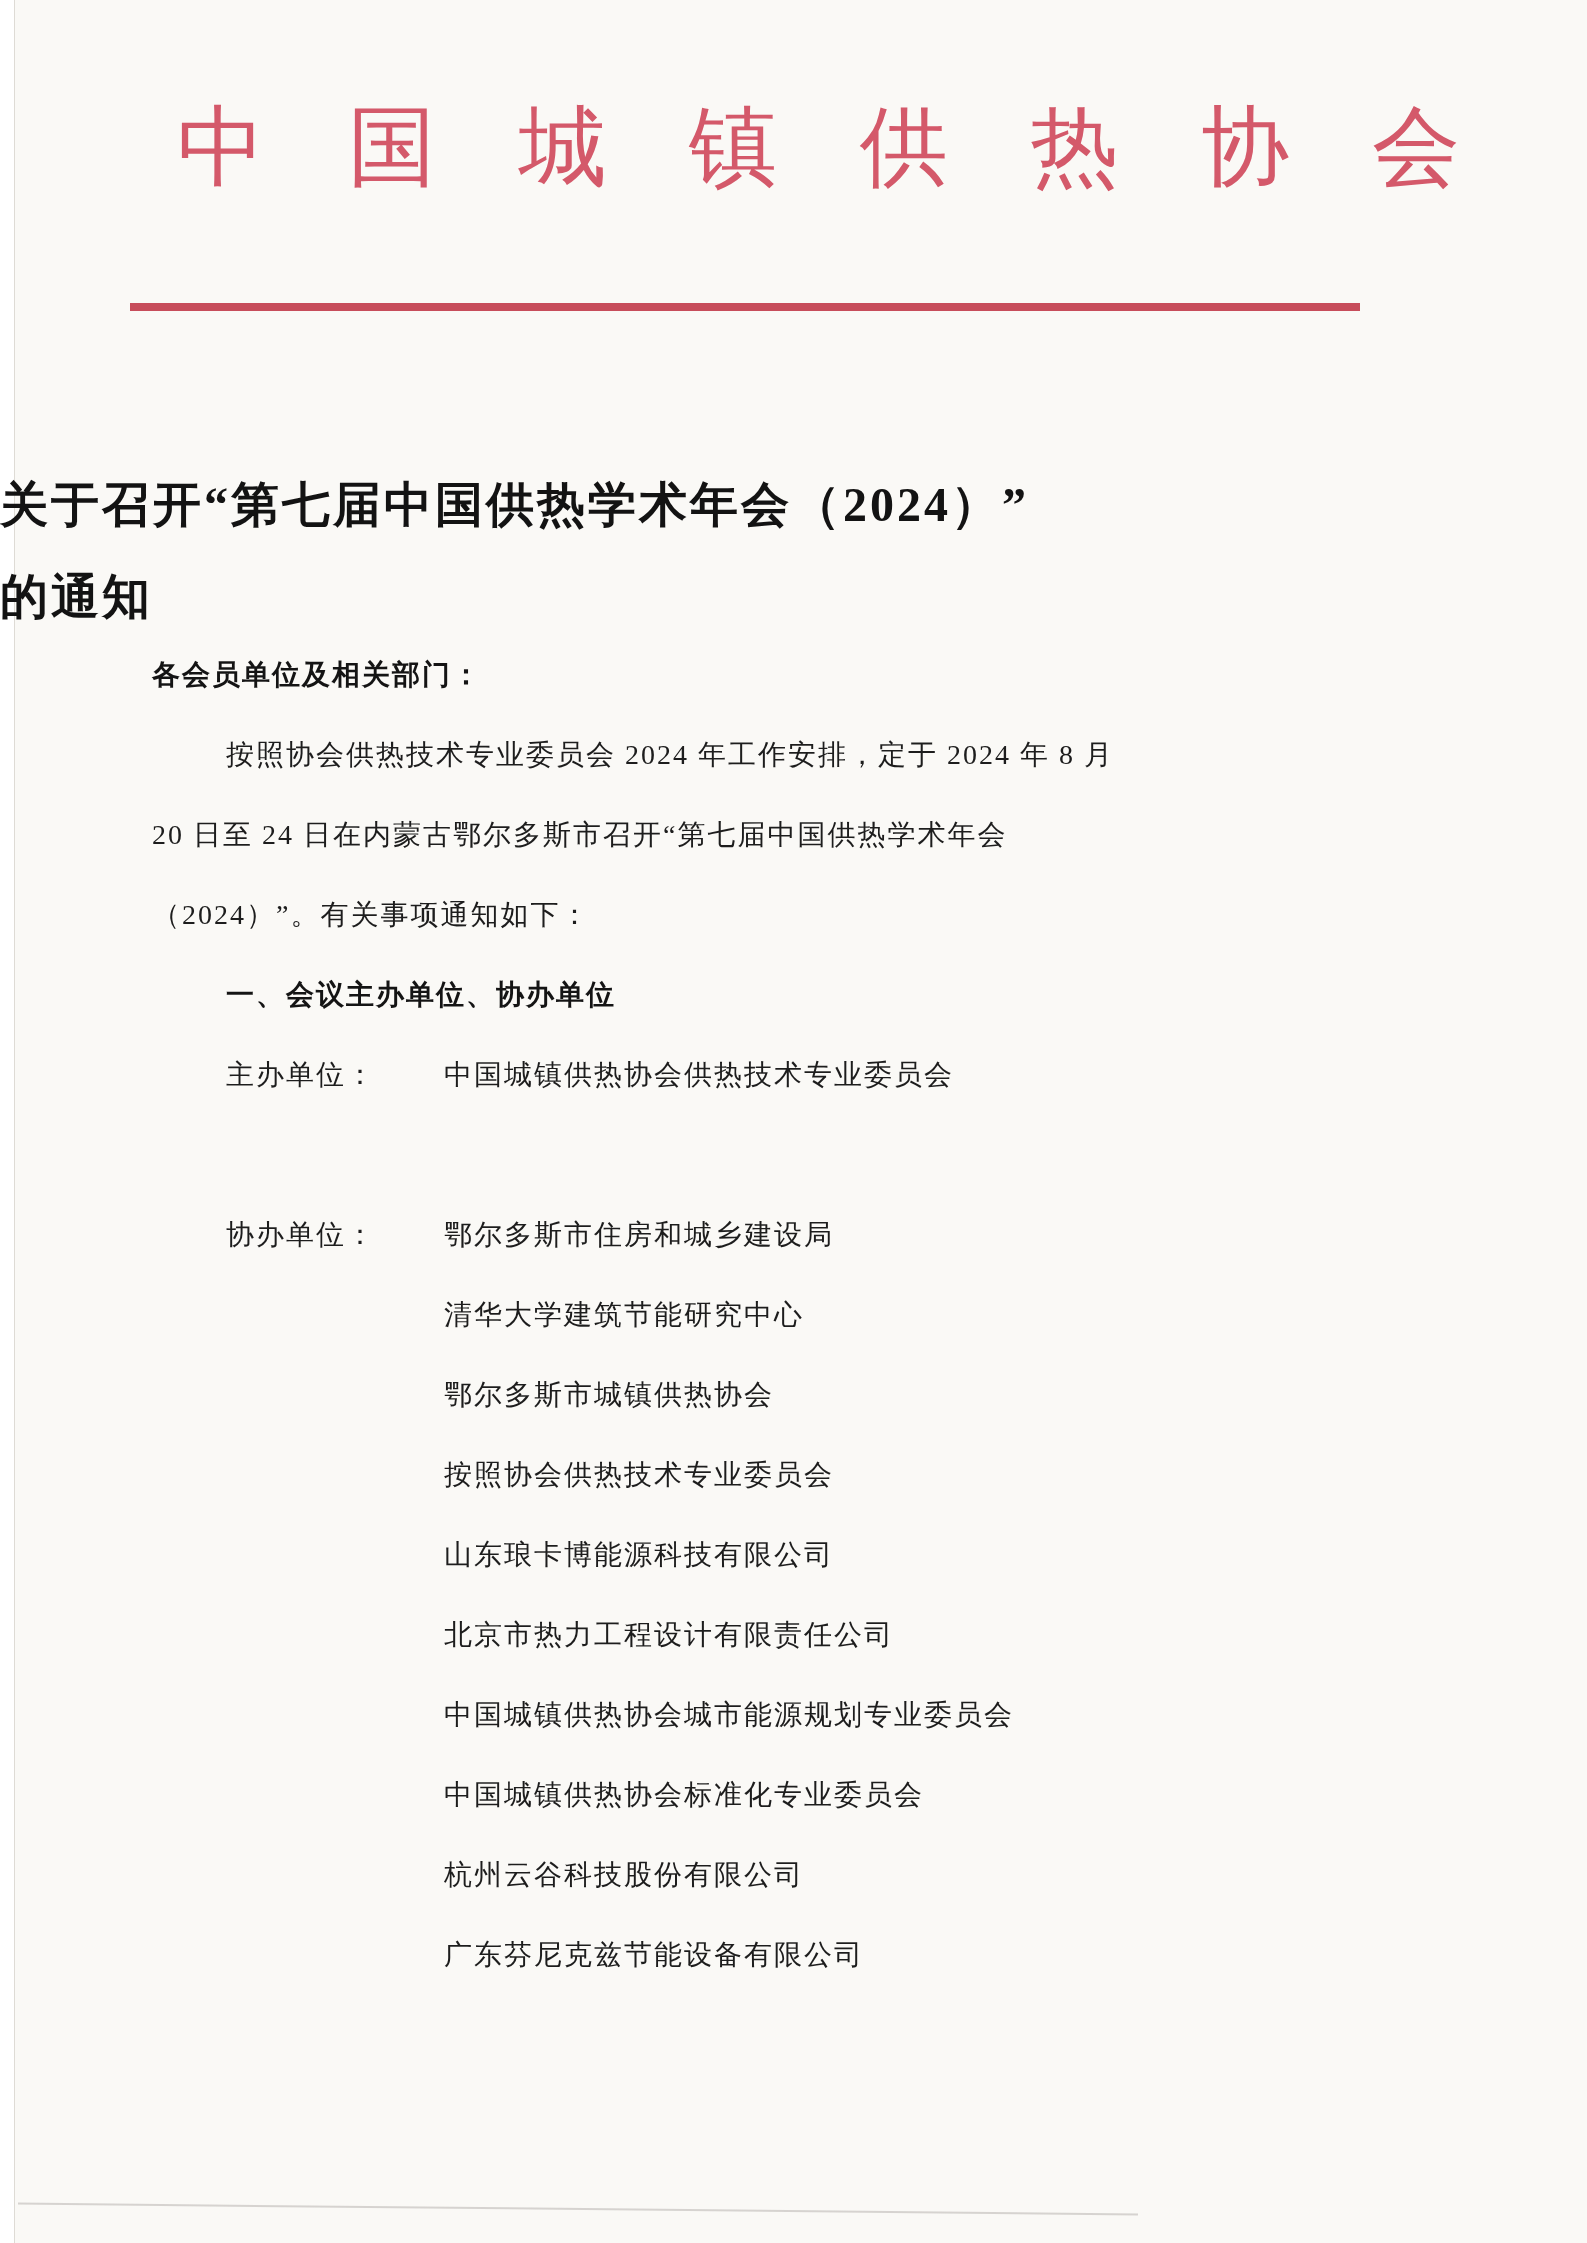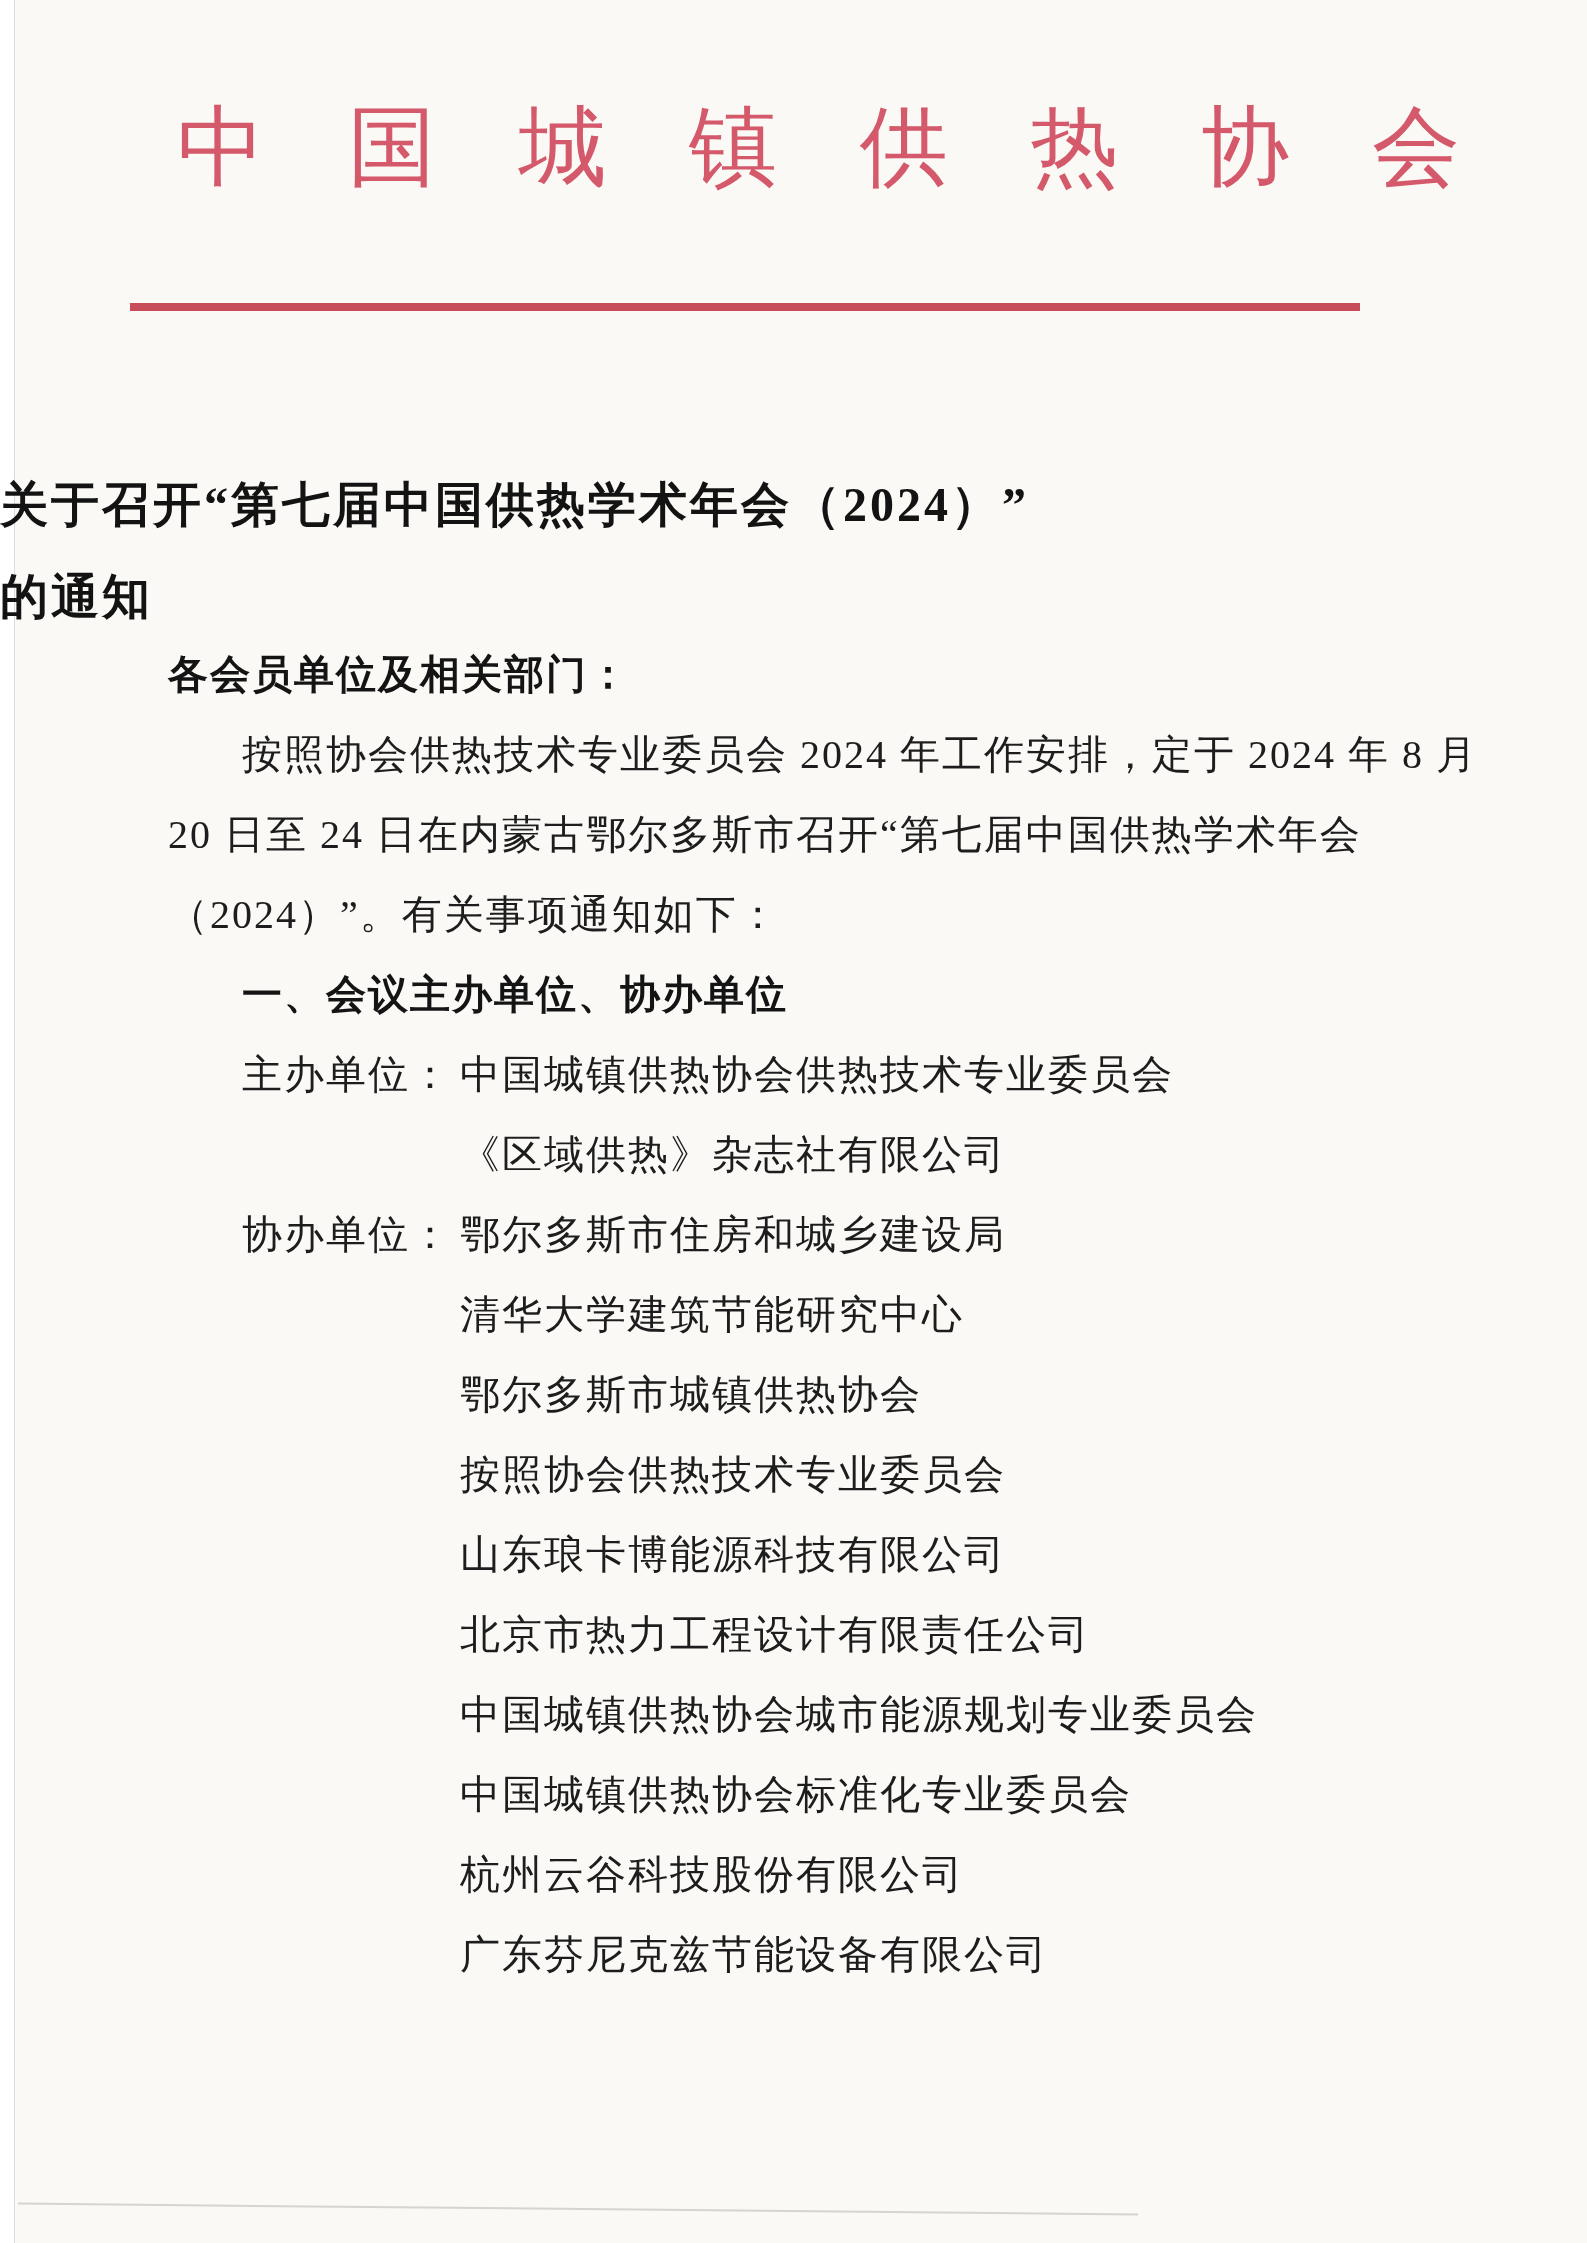--- a/index.html
+++ b/index.html
@@ -42,22 +42,22 @@
     letter-spacing:2px; color:#171717;
   }
   .doc-title {
     position:absolute; left:0; top:459px; width:100%;
     text-align:left;
     font-size:48px; line-height:92px; font-weight:bold;
     letter-spacing:3px; color:#131313;
   }
   
   .bodytext {
-    position:absolute; left:168px; top:635px; width:1300px;
-    font-size:40px; line-height:80px; letter-spacing:2px;
+    position:absolute; left:152px; top:635px; width:1300px;
+    font-size:28px; line-height:80px; letter-spacing:2px;
   }
   .line { height:80px; white-space:nowrap; }
   .bold { font-weight:bold; color:#141414; }
   .indent { padding-left:74px; }
   .org-row { display:flex; }
   .org-label { display:inline-block; width:218px; flex:none; }
 </style>
 </head>
 <body>
 
@@ -93,21 +93,20 @@
     <div class="line">（2024）”。有关事项通知如下：</div>
 
     <div class="line bold indent">一、会议主办单位、协办单位</div>
 
     <div class="line indent org-row">
       <span class="org-label">主办单位：</span>
       <span>中国城镇供热协会供热技术专业委员会</span>
     </div>
     <div class="line indent org-row">
       <span class="org-label"></span>
-      <span>《区域供热》杂志社有限公司</span>
     </div>
 
     <div class="line indent org-row">
       <span class="org-label">协办单位：</span>
       <span>鄂尔多斯市住房和城乡建设局</span>
     </div>
     <div class="line indent org-row">
       <span class="org-label"></span>
       <span>清华大学建筑节能研究中心</span>
     </div>

